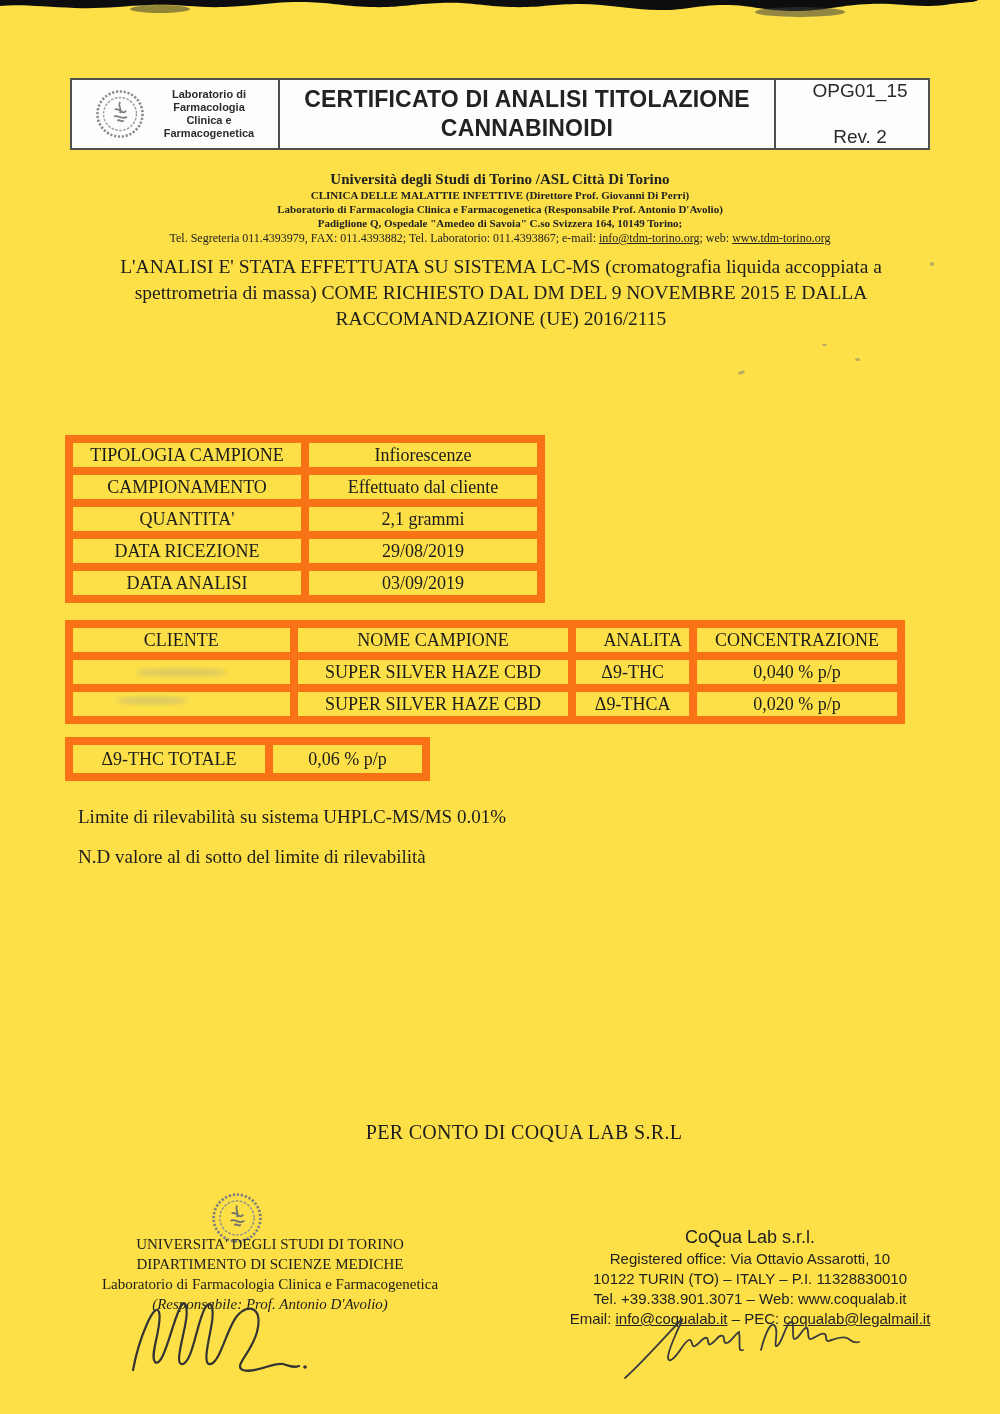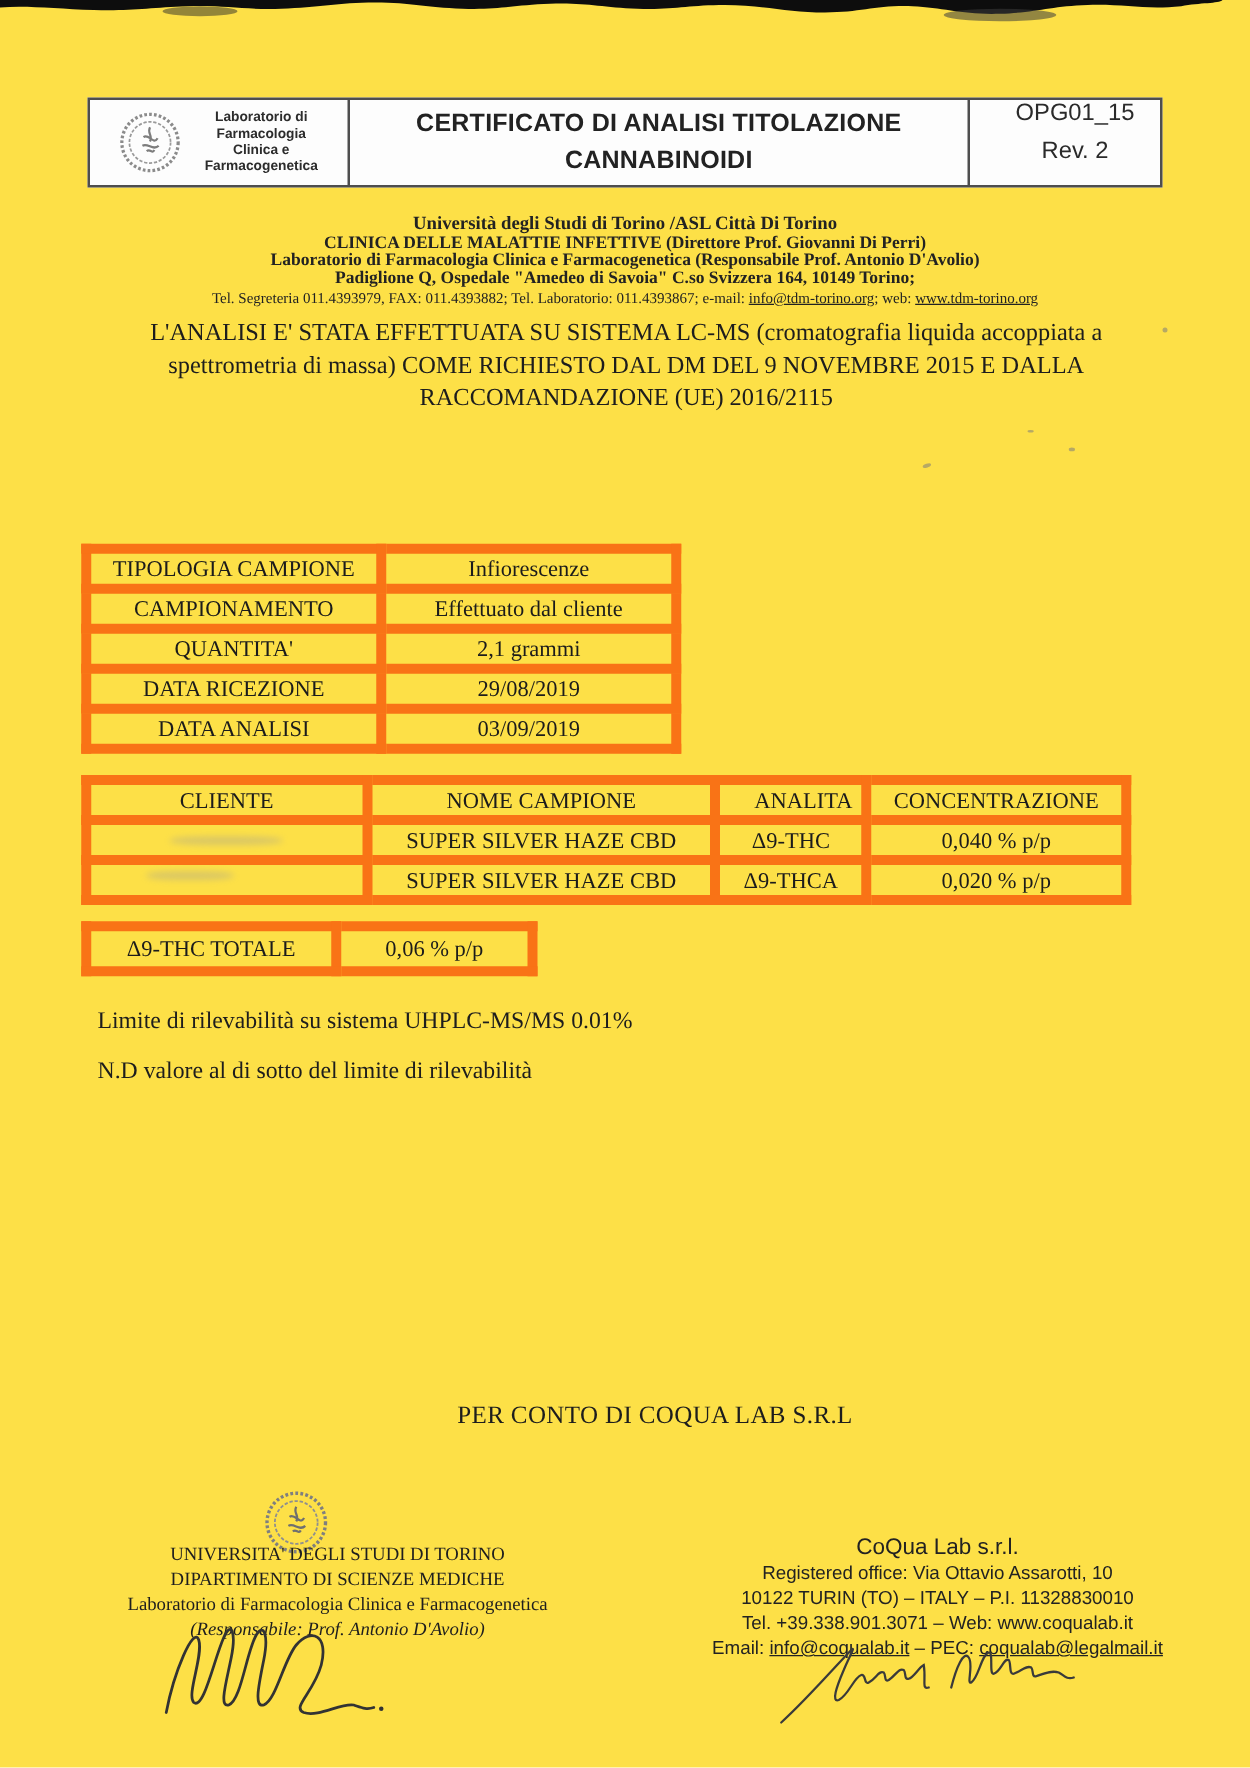--- a/index.html
+++ b/index.html
@@ -16,29 +16,29 @@
   
   .header-box{
     left:70px;top:78px;width:860px;height:72px;
     border:2.5px solid #4e4e4e;
     display:flex;
     box-sizing:border-box;
     background:#fdfdfd;
   }
   .header-cell-logo{width:208px;border-right:2px solid #4e4e4e;display:flex;align-items:center;box-sizing:border-box;}
   .header-cell-title{flex:1;border-right:2px solid #4e4e4e;display:flex;flex-direction:column;align-items:center;justify-content:center;box-sizing:border-box;}
-  .header-cell-code{width:152px;display:flex;flex-direction:column;align-items:center;justify-content:flex-start;gap:8px;box-sizing:border-box;padding-left:16px;}
+  .header-cell-code{width:152px;display:flex;flex-direction:column;align-items:center;justify-content:space-between;gap:8px;box-sizing:border-box;padding-left:16px;}
   .lab-label{font-family:"Liberation Sans", sans-serif;font-weight:bold;font-size:11px;line-height:13px;color:#2c2c2c;text-align:center;flex:1;padding-right:6px;}
-  .cert-title{font-family:"Liberation Sans", sans-serif;font-weight:bold;font-size:20px;line-height:29px;color:#222;letter-spacing:0.2px;text-align:center;}
+  .cert-title{font-family:"Liberation Sans", sans-serif;font-weight:bold;font-size:23px;line-height:29px;color:#222;letter-spacing:0.2px;text-align:center;}
   .doc-code{font-family:"Liberation Sans", sans-serif;font-size:19px;color:#2a2a2a;}
 
   
   .inst{left:0;top:170px;width:1000px;text-align:center;color:#222;}
   .inst .l1{font-size:15px;font-weight:bold;line-height:18px;}
-  .inst .lsm{font-size:14px;font-weight:bold;line-height:14px;}
+  .inst .lsm{font-size:11px;font-weight:bold;line-height:14px;}
   .inst .lcontact{font-size:12px;font-weight:normal;line-height:15px;margin-top:1px;}
   .ulink{text-decoration:underline;color:#222;}
 
   .method{left:80px;top:254px;width:842px;font-size:19.5px;line-height:26px;text-align:center;color:#1d1d1d;}
 
   table{border-collapse:collapse;}
   .doc-table td, .doc-table th{
     border:8px solid #f97316;
     font-size:18px;
     font-family:"Liberation Serif", serif;

